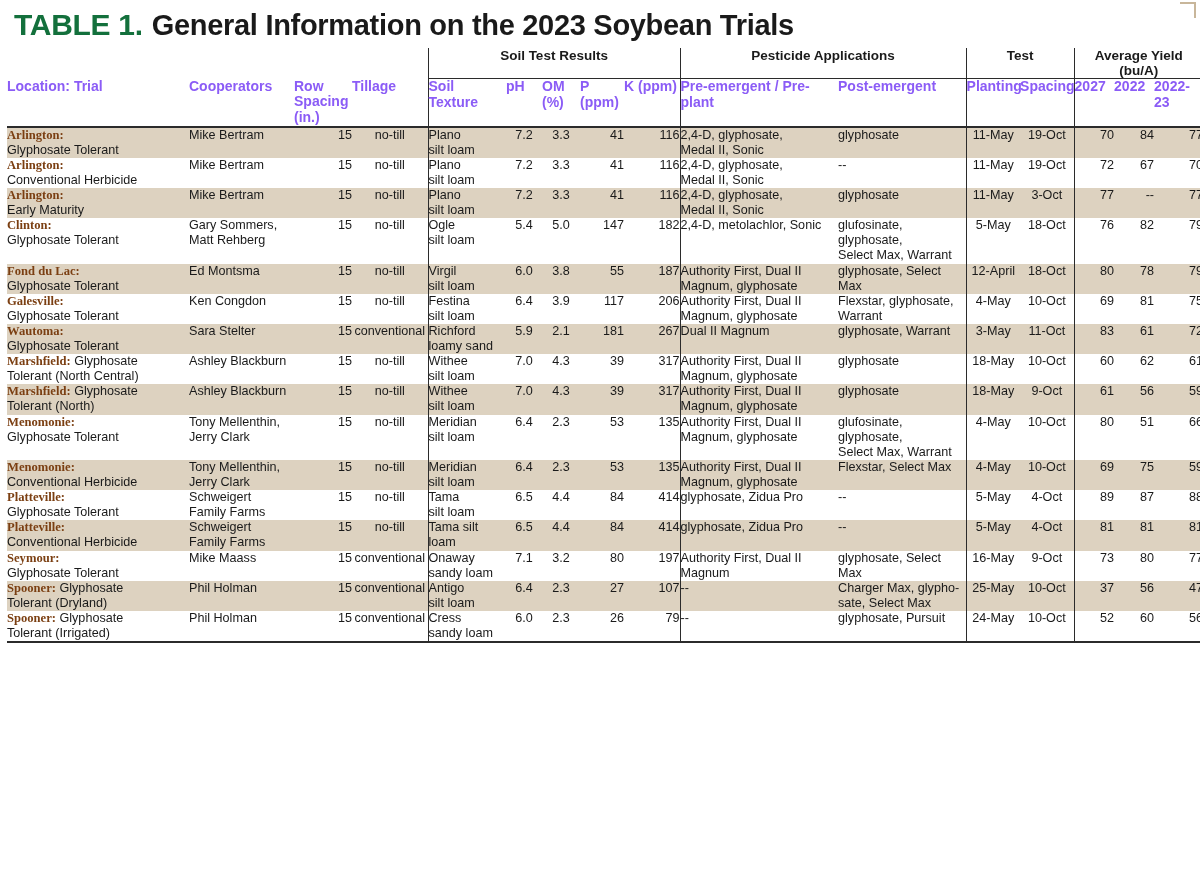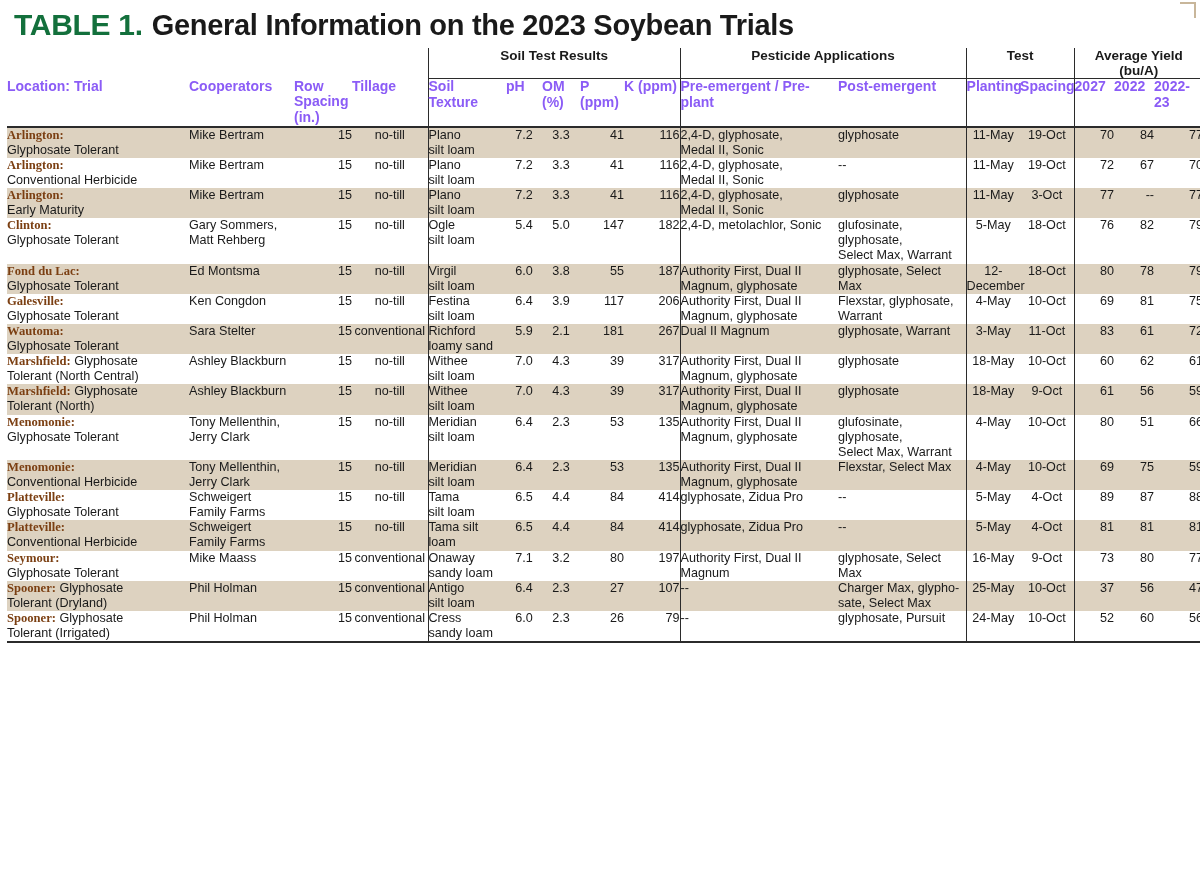--- a/index.html
+++ b/index.html
@@ -246,21 +246,21 @@
           <td class="l">Ed Montsma</td>
           <td class="r">15</td>
           <td class="c">no-till</td>
           <td class="l vl-left">Virgil<br>silt loam</td>
           <td class="c">6.0</td>
           <td class="c">3.8</td>
           <td class="r">55</td>
           <td class="r vl-right">187</td>
           <td class="l">Authority First, Dual II<br>Magnum, glyphosate</td>
           <td class="l vl-right">glyphosate, Select<br>Max</td>
-          <td class="c">12-December</td>
+          <td class="c">12-April</td>
           <td class="c vl-right">18-Oct</td>
           <td class="r yield-col">80</td>
           <td class="r yield-col">78</td>
           <td class="r yield-col">79</td>
         </tr>
         <tr class="">
           <td class="loc"><b>Galesville:</b><br>Glyphosate Tolerant</td>
           <td class="l">Ken Congdon</td>
           <td class="r">15</td>
           <td class="c">no-till</td>

